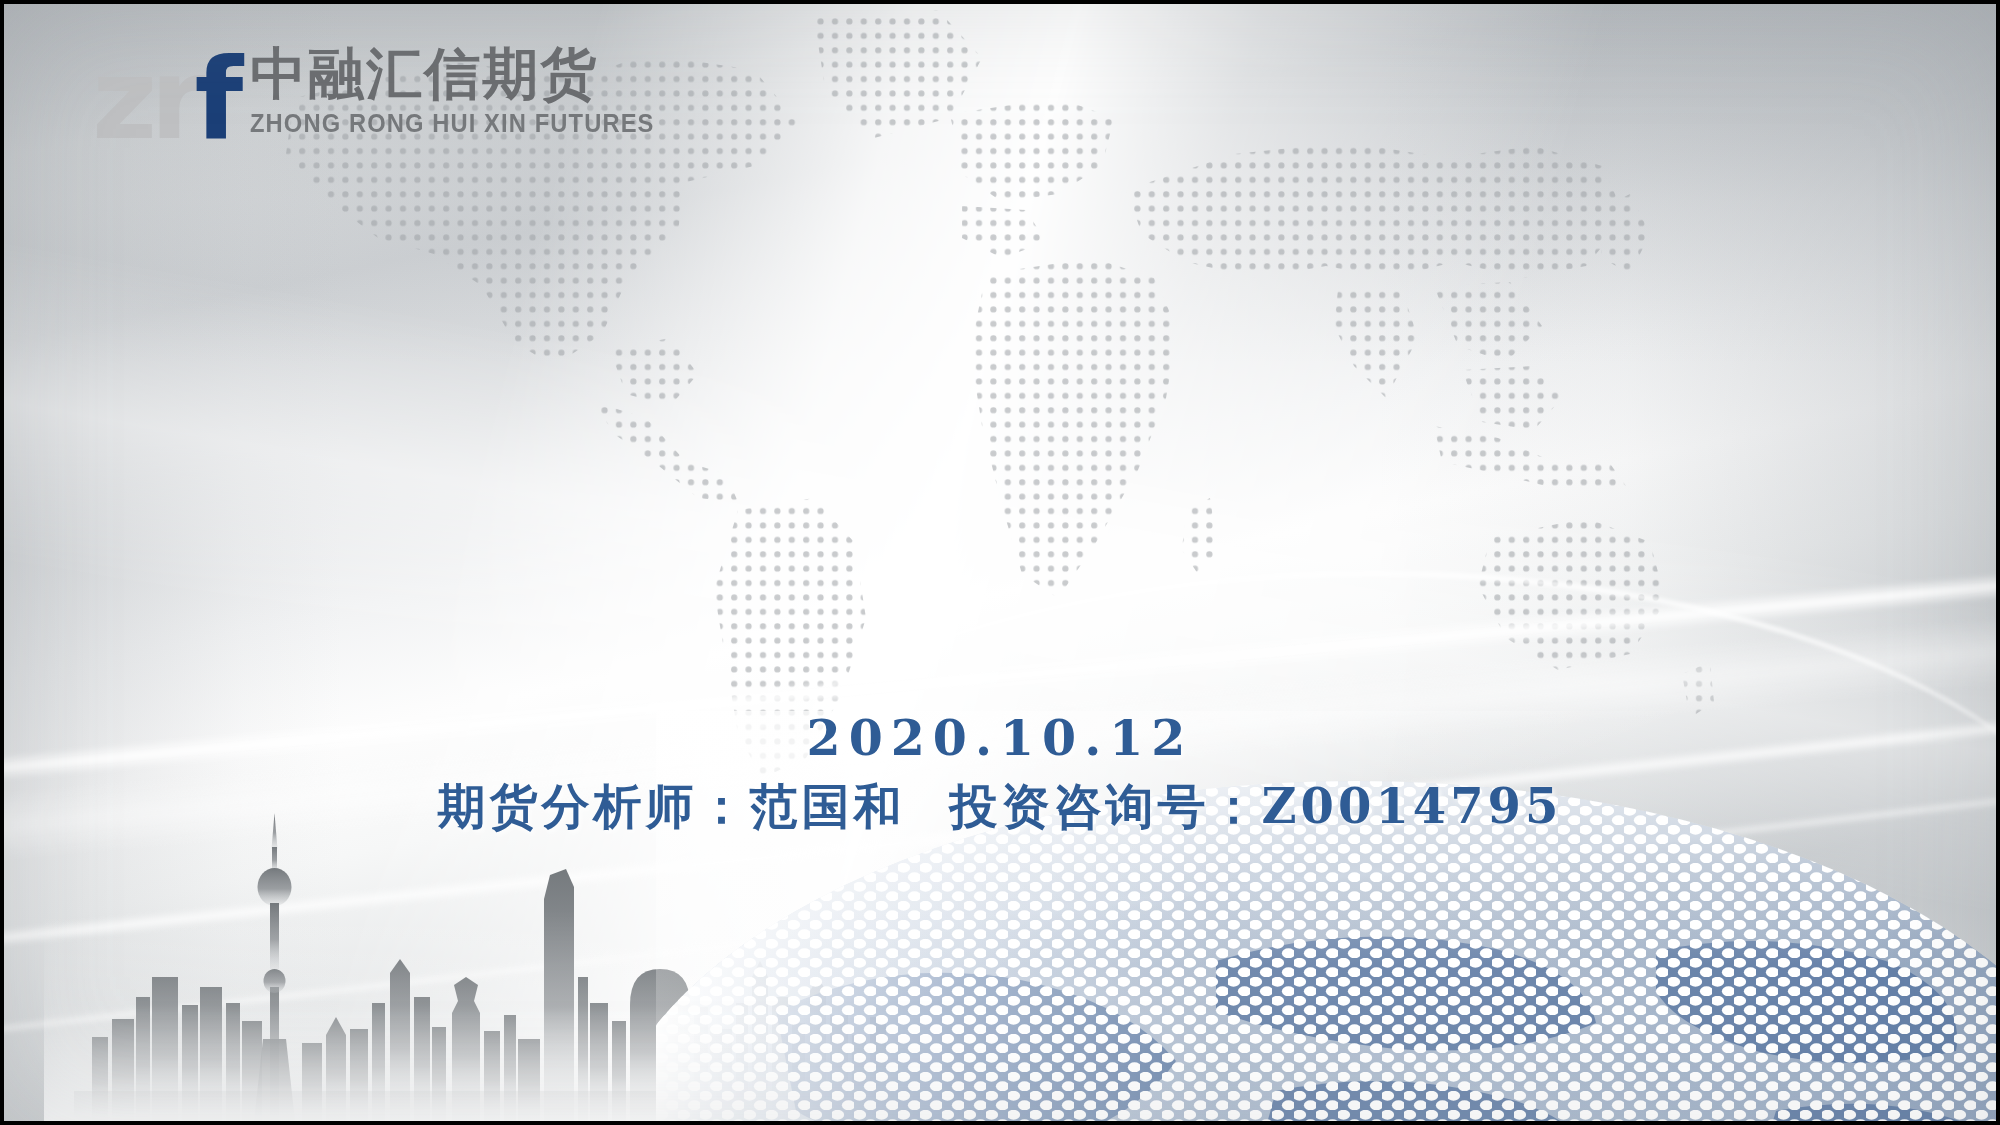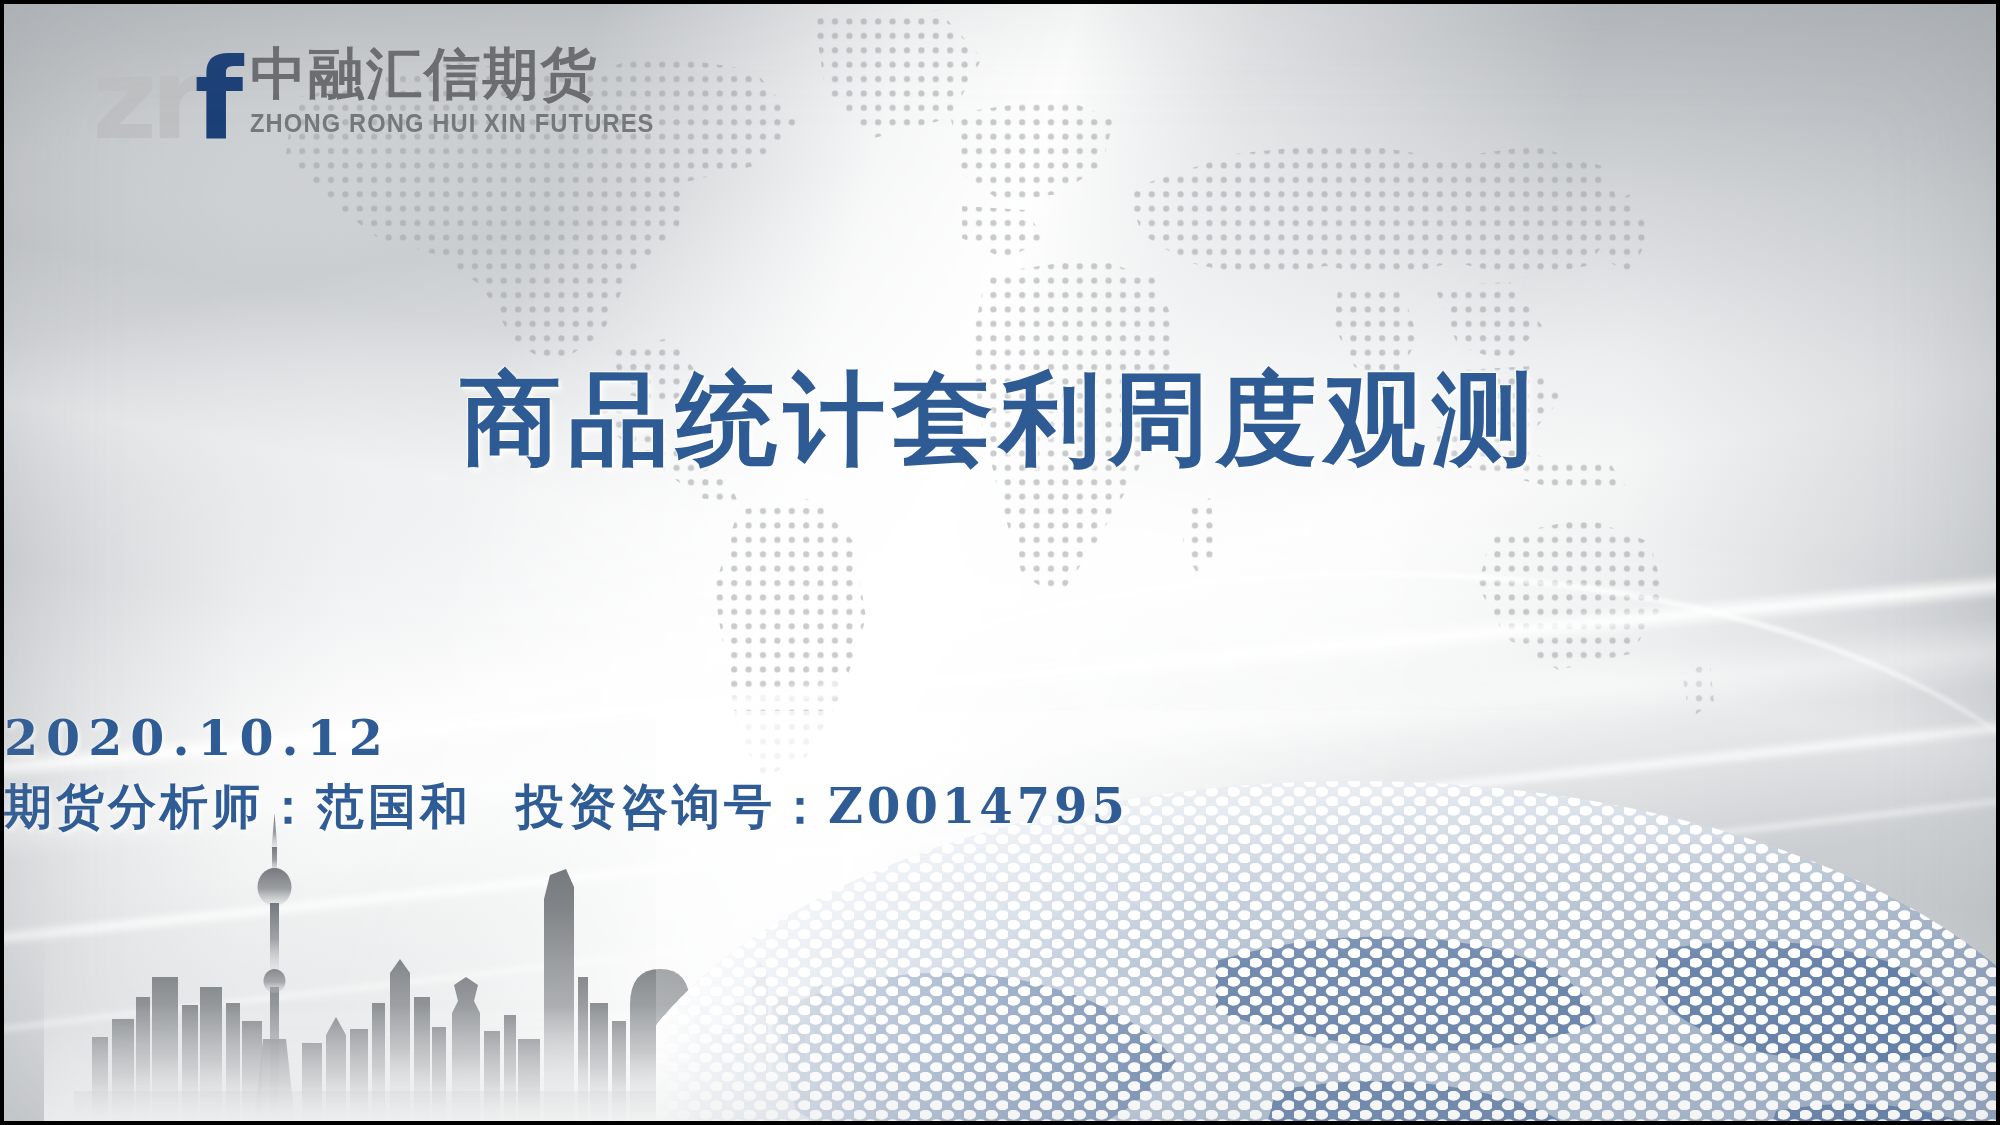--- a/index.html
+++ b/index.html
@@ -162,21 +162,21 @@
        2px 2px 0 rgba(255,255,255,0.7),
       -1px -1px 0 rgba(255,255,255,0.7),
        3px 4px 7px rgba(255,255,255,0.8);
   }
 
   
   .subblock {
     position: absolute;
     left: 0; right: 0;
     top: 705px;
-    text-align: left;
+    text-align: center;
     z-index: 25;
   }
   .sub-date {
     font-family: "DejaVu Serif", "Liberation Serif", serif;
     font-weight: 700;
     font-size: 49px;
     letter-spacing: 8px;
     color: #2f5c95;
     text-shadow: 0 0 2px rgba(255,255,255,0.95), 2px 3px 5px rgba(255,255,255,0.8);
   }
@@ -320,23 +320,20 @@
         <span>融</span>
         <span>汇</span>
         <span>信</span>
         <span>期</span>
         <span>货</span>
       </div>
       <div class="logo-en">ZHONG RONG HUI XIN FUTURES</div>
     </div>
   </div>
 
-  <div class="title">
-    <span>商品统计套利周度观测</span>
-  </div>
 
   <div class="subblock">
     <div class="sub-date">2020.10.12</div>
     <div class="sub-line2">
       <span>期货分析师：</span><span>范国和</span><span class="gap"></span><span>投资咨询号：</span><span>Z0014795</span>
     </div>
   </div>
 
   <div class="skyline">
     <svg viewBox="0 0 820 330" preserveAspectRatio="none" aria-hidden="true">

